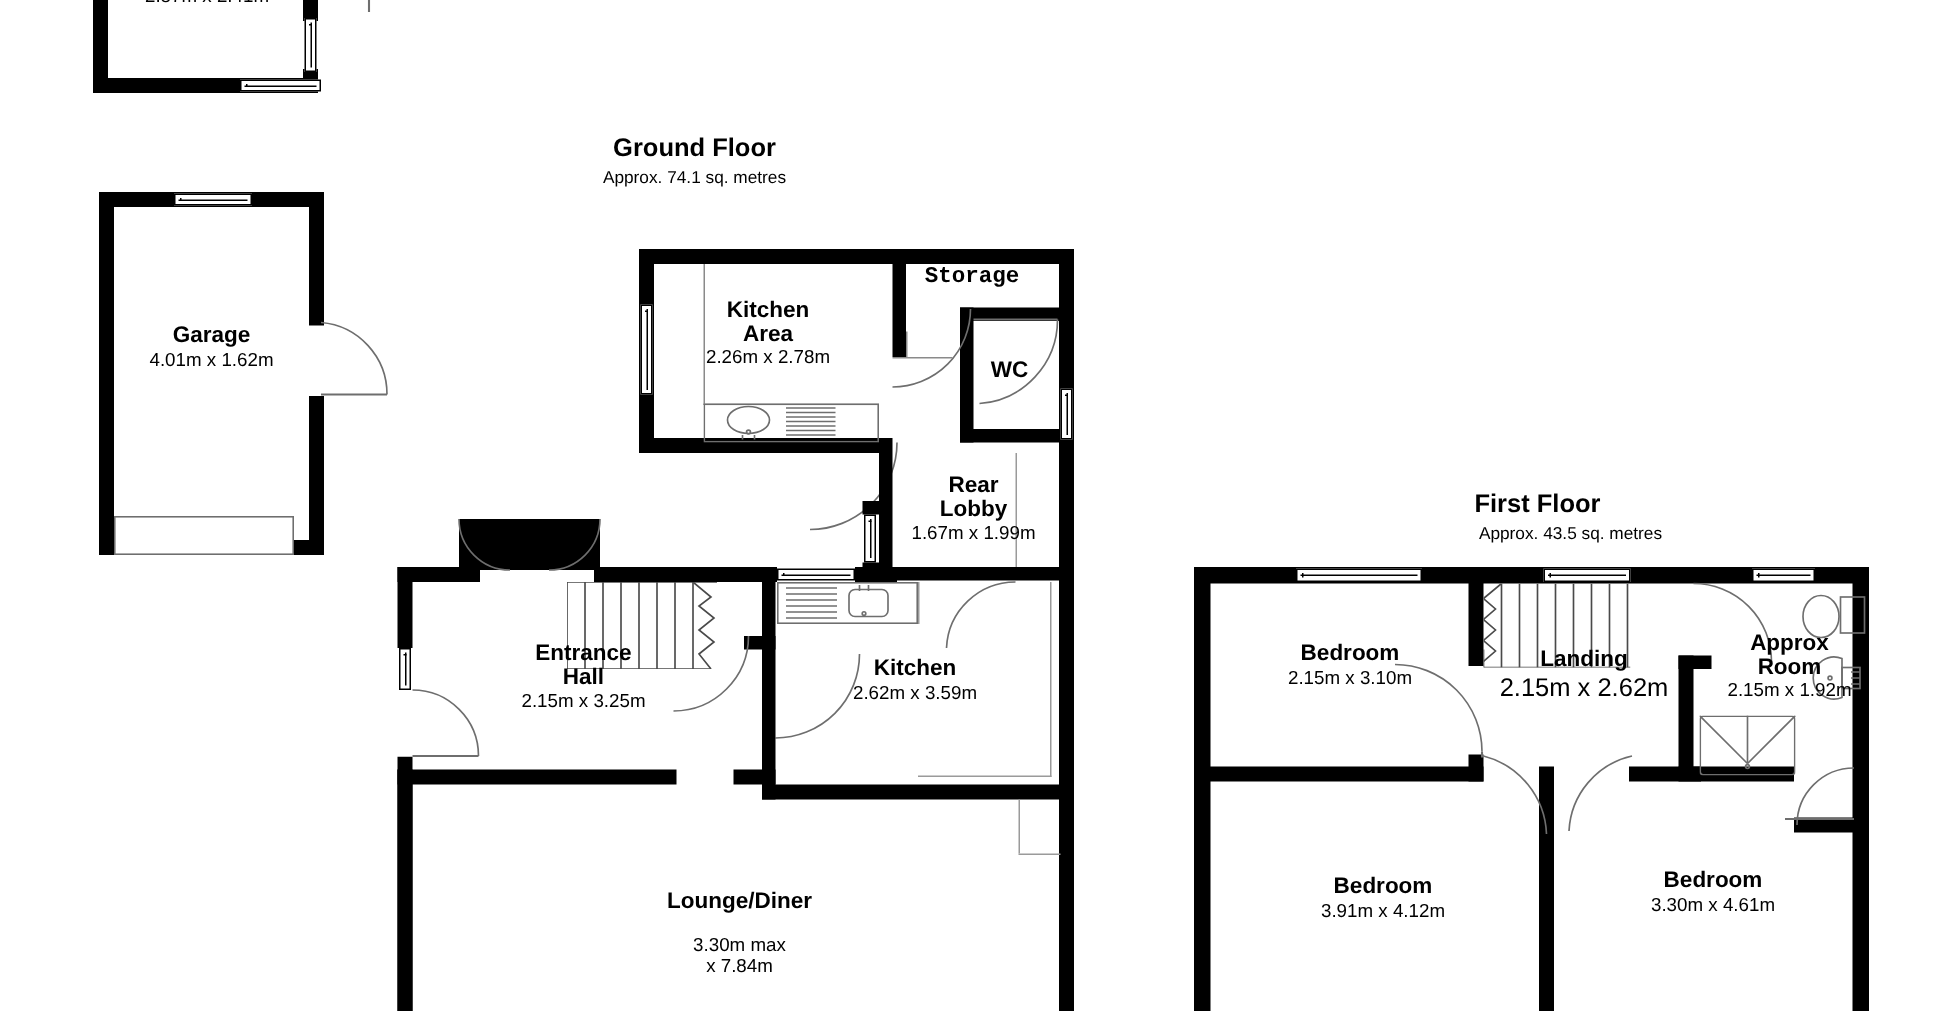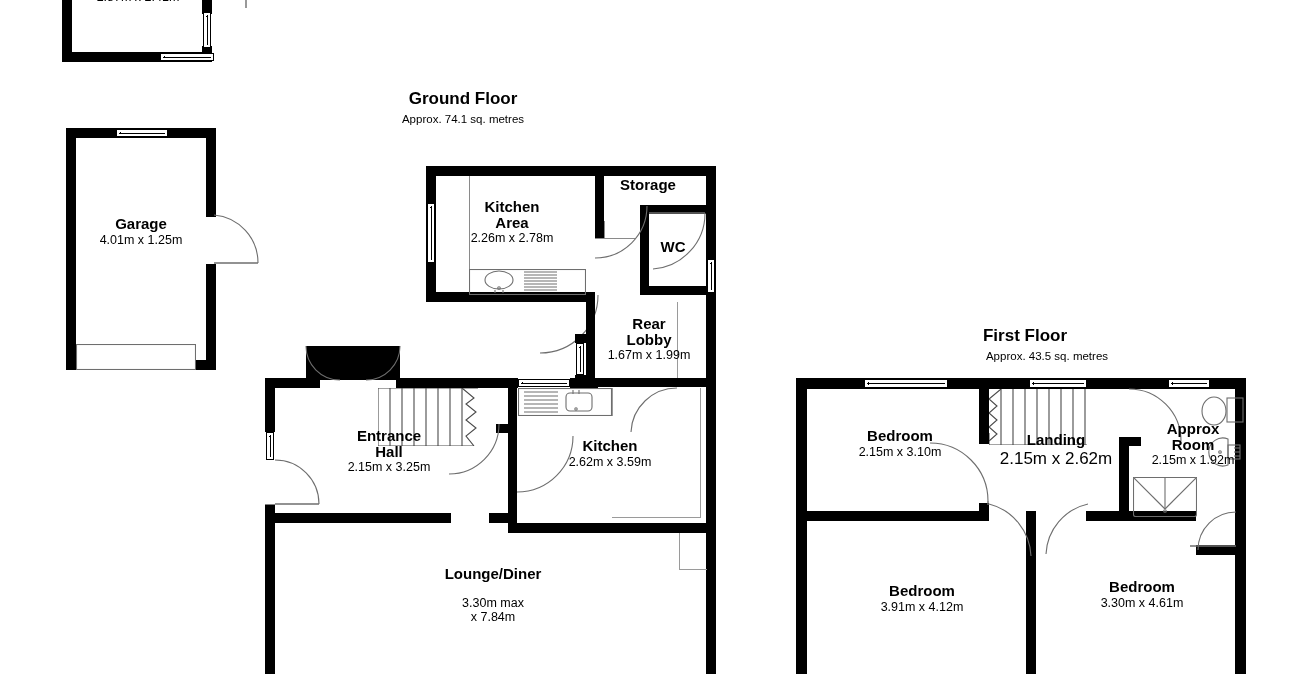--- a/index.html
+++ b/index.html
@@ -184,21 +184,21 @@
 
     <div class="door" style="left:214px; top:215px; width:50px; height:52px;">
       <svg width="50" height="52" viewBox="0 0 50 52">
         <path d="M 0 0 A 48 48 0 0 1 44 48"></path>
         <line class="leaf" x1="0" y1="48" x2="44" y2="48"></line>
       </svg>
     </div>
 
     <div class="room-label" style="left:56px; top:216px; width:170px; font-size:15px;">
       <span class="nm">Garage</span>
-      <span class="dim" style="font-size:12.5px; margin-top:2px;">4.01m x 1.25m</span>
+      <span class="dim" style="font-size:12.5px; margin-top:2px;">4.01m x 1.62m</span>
     </div>
   </div>
 
   <div>
 
     <div class="floor-title" style="left:363px; top:90px; width:200px; font-size:17px;">Ground Floor</div>
     <div class="floor-sub" style="left:363px; top:113px; width:200px; font-size:11.5px;">Approx. 74.1 sq. metres</div>
 
     <div class="wall" style="left:426px; top:166px; width:290px; height:10px;"></div>
 
@@ -258,21 +258,21 @@
       <svg width="62" height="62" viewBox="0 0 62 62">
         <path d="M 58 0 A 58 58 0 0 1 0 58"></path>
       </svg>
     </div>
 
     <div class="room-label" style="left:442px; top:199px; width:140px; font-size:15px;">
       <span class="nm">Kitchen</span>
       <span class="nm">Area</span>
       <span class="dim" style="font-size:12.5px; margin-top:1px;">2.26m x 2.78m</span>
     </div>
-    <div class="room-label" style="left:592px; top:177px; width:112px; font-size:15px;">
+    <div class="room-label" style="left:592px; top:177px; width:112px; font-size:15px;font-family:Liberation Mono, monospace;">
       <span class="nm">Storage</span>
     </div>
     <div class="room-label" style="left:640px; top:239px; width:66px; font-size:15px;">
       <span class="nm">WC</span>
     </div>
 
     <div class="wall" style="left:586px; top:292px; width:9px; height:86px;"></div>
 
     <div class="window-v" style="left:576px; top:343px; width:8px; height:32px;"></div>
     <div class="wall" style="left:575px; top:334px; width:11px; height:9px;"></div>
@@ -386,21 +386,21 @@
 
     <div class="room-label" style="left:323px; top:428px; width:132px; font-size:15px;">
       <span class="nm">Entrance</span>
       <span class="nm">Hall</span>
       <span class="dim" style="font-size:12.5px; margin-top:1px;">2.15m x 3.25m</span>
     </div>
     <div class="room-label" style="left:539px; top:438px; width:142px; font-size:15px;">
       <span class="nm">Kitchen</span>
       <span class="dim" style="font-size:12.5px; margin-top:2px;">2.62m x 3.59m</span>
     </div>
-    <div class="room-label" style="left:410px; top:566px; width:166px; font-size:15px;">
+    <div class="room-label" style="left:410px; top:593px; width:166px; font-size:15px;">
       <span class="nm">Lounge/Diner</span>
       <span class="dim" style="font-size:12.5px; margin-top:15px;">3.30m max</span>
       <span class="dim" style="font-size:12.5px;">x 7.84m</span>
     </div>
   </div>
 
   <div>
 
     <div class="floor-title" style="left:925px; top:327px; width:200px; font-size:17px;">First Floor</div>
     <div class="floor-sub" style="left:947px; top:350px; width:200px; font-size:11.5px;">Approx. 43.5 sq. metres</div>

